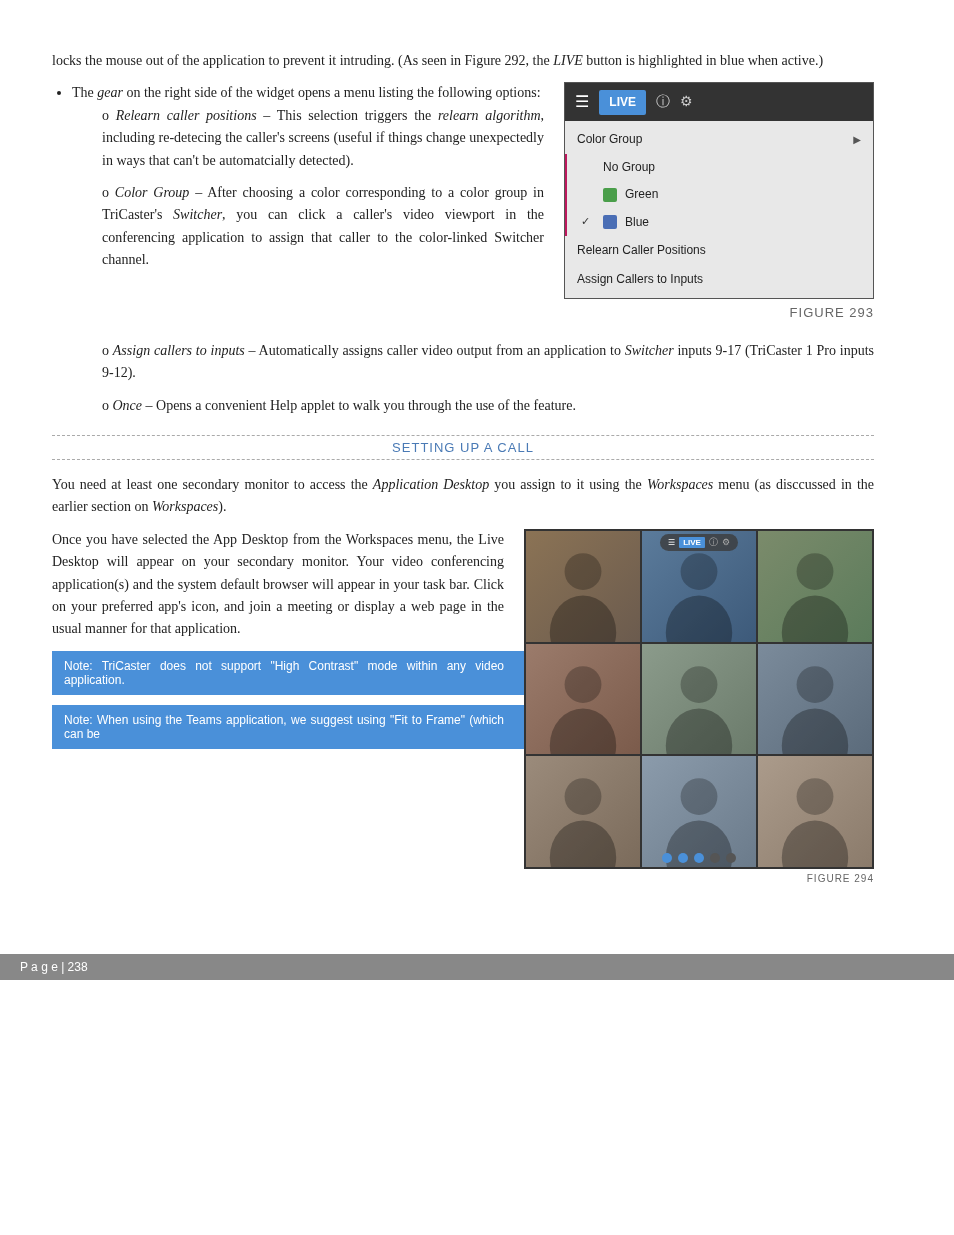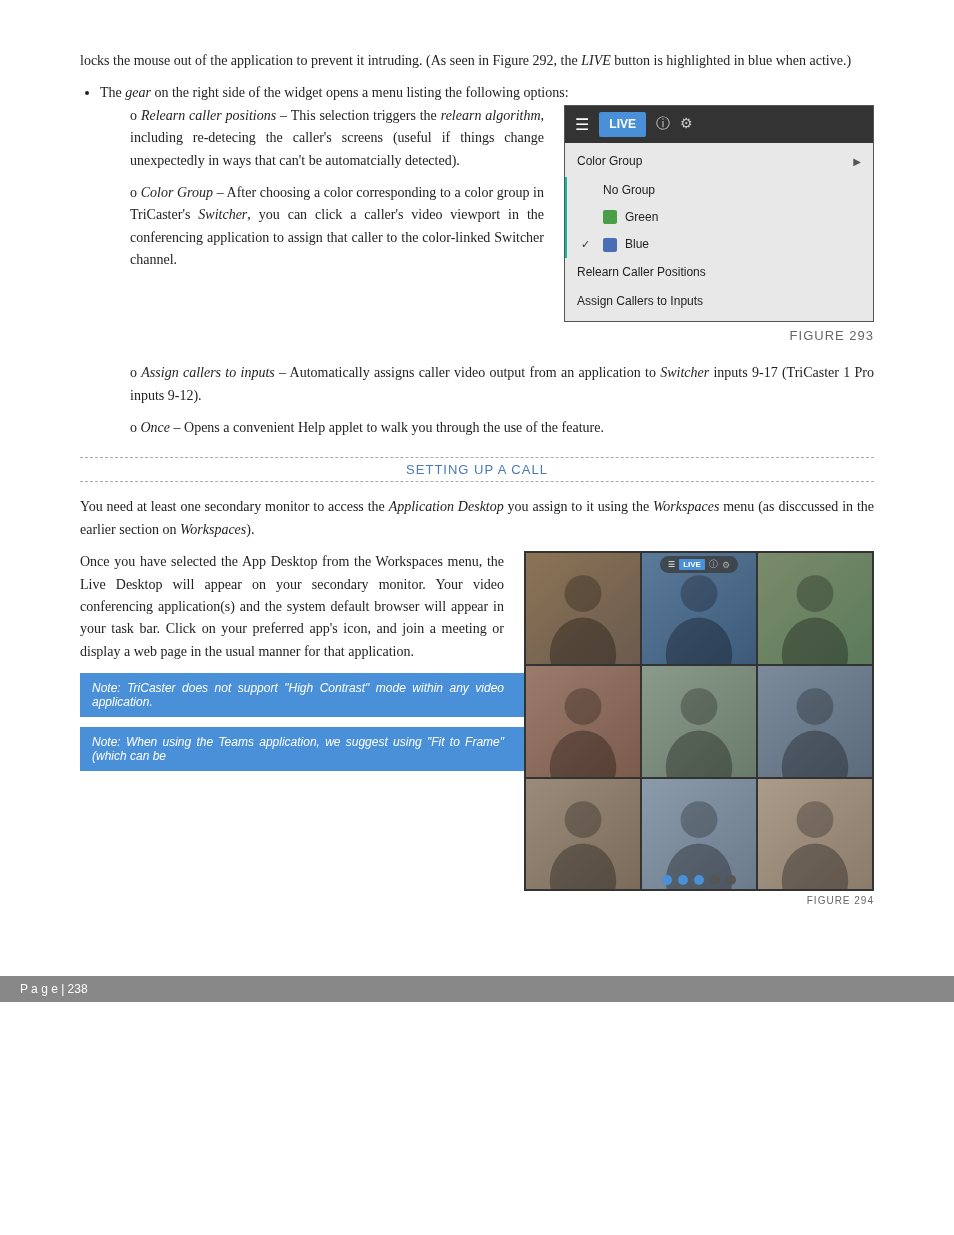--- a/index.html
+++ b/index.html
@@ -5,21 +5,21 @@
     * { box-sizing: border-box; margin: 0; padding: 0; }
     body {
       font-family: 'Times New Roman', Times, serif;
       font-size: 14px;
       background: #fff;
       color: #222;
       width: 954px;
       min-height: 1235px;
     }
     .page {
-      padding: 50px 80px 40px 80px;
+      padding: 50px 80px 40px 52px;
       max-width: 954px;
     }
     p { margin-bottom: 10px; line-height: 1.6; text-align: justify; }
     .italic { font-style: italic; }
     ul { margin-left: 20px; margin-bottom: 10px; }
     ul li { margin-bottom: 8px; line-height: 1.6; text-align: justify; }
     ol.alpha { list-style-type: none; margin-left: 30px; }
     ol.alpha li { margin-bottom: 10px; line-height: 1.6; text-align: justify; }
     ol.alpha li::before { content: 'o  '; font-family: serif; }
 
@@ -87,21 +87,21 @@
       align-items: center;
       padding: 5px 12px;
       font-family: Arial, sans-serif;
       font-size: 12px;
       color: #222;
       justify-content: space-between;
     }
     .fig293-arrow { color: #555; font-size: 10px; }
     .fig293-submenu {
       background: #e8e8e8;
-      border-left: 2px solid #14b8a6;
+      border-left: 2px solid #be185d;
       margin-left: 0;
     }
     .fig293-submenu-row {
       display: flex;
       align-items: center;
       padding: 4px 14px;
       font-family: Arial, sans-serif;
       font-size: 12px;
       color: #222;
       gap: 8px;
@@ -208,21 +208,20 @@
       font-size: 10px;
       color: #666;
       letter-spacing: 1px;
       margin-top: 4px;
     }
 
     
     .note-box {
       background: #4a90d9;
       color: #fff;
-      font-style: italic;
       font-family: Arial, sans-serif;
       font-size: 12px;
       padding: 8px 12px;
       margin: 10px 0;
       text-align: justify;
     }
 
     .clearfix::after { content: ''; display: table; clear: both; }
 
     .page-footer {

